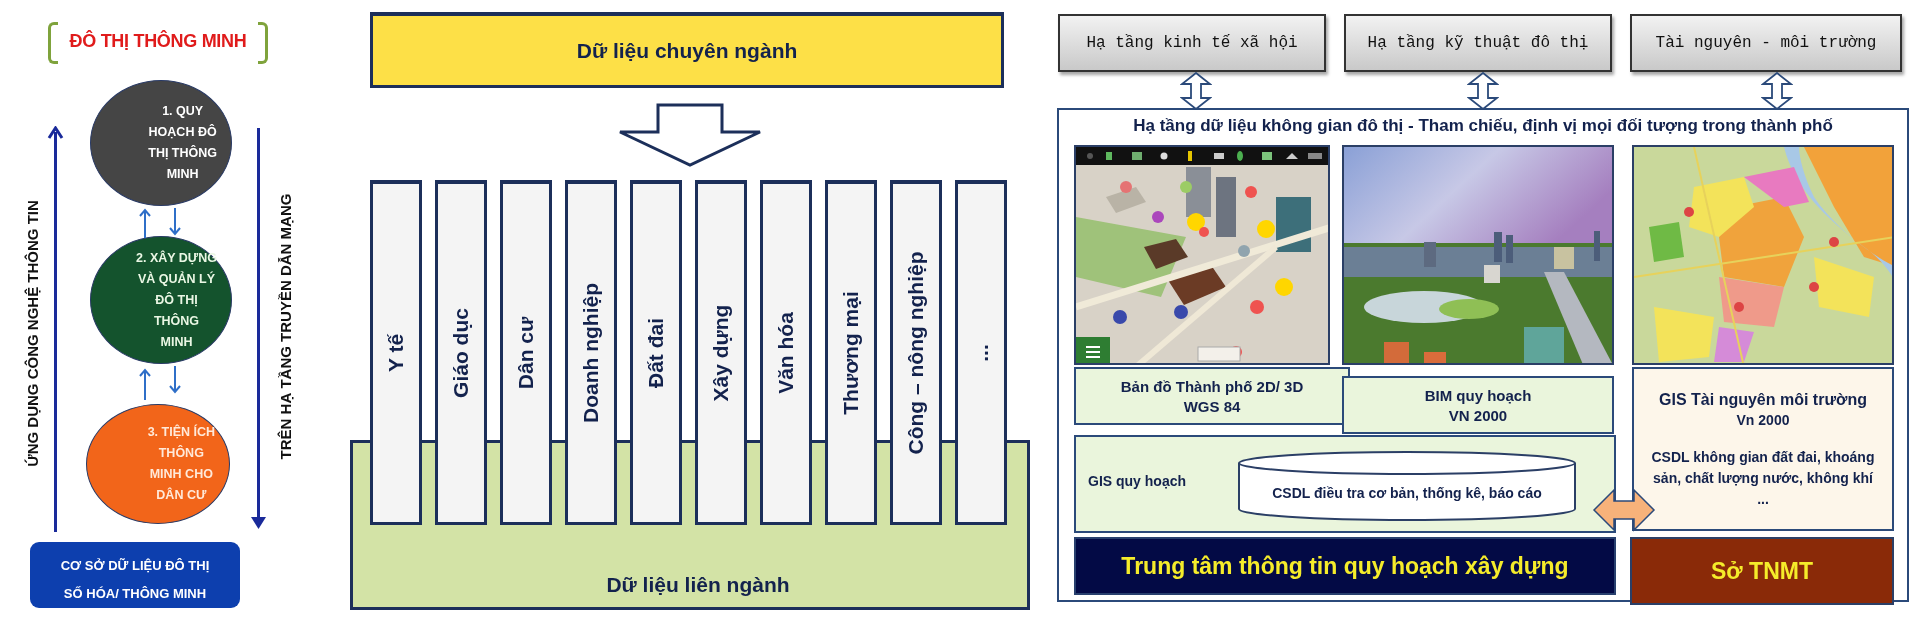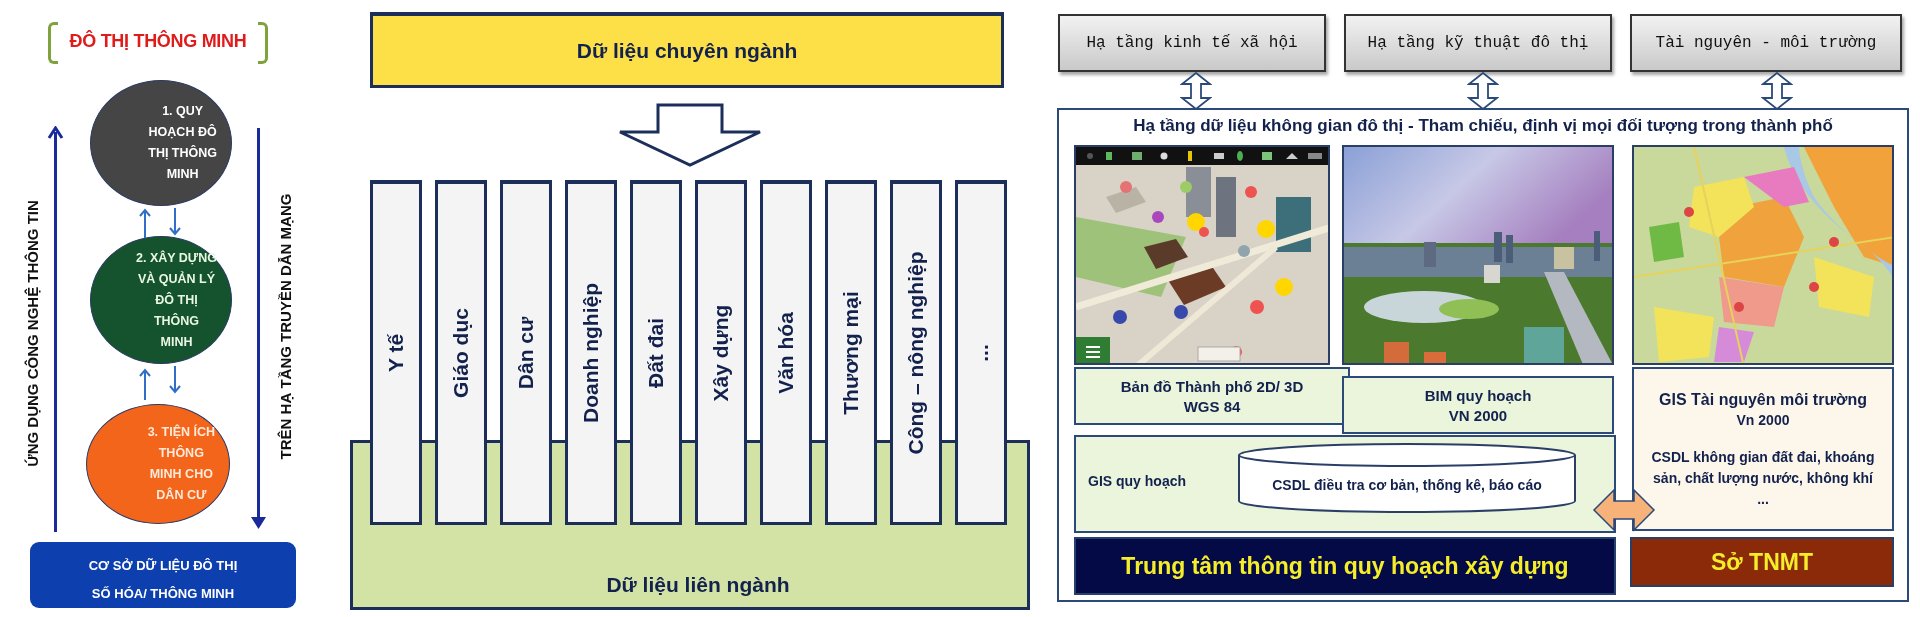--- a/index.html
+++ b/index.html
@@ -15,45 +15,45 @@
   .title-text { position: absolute; left: 0; right: 0; top: 9px; text-align: center; color: #e01b1b; font-weight: bold; font-size: 18px; letter-spacing: -0.3px; }
 
   .circle { position: absolute; border-radius: 50%; display: flex; align-items: center; justify-content: flex-end; text-align: center; color: #fff; font-weight: bold; font-size: 12.5px; line-height: 21px; padding: 0 14px; border: 1.5px solid #2a3b66; }
   .c1 { left: 90px; top: 80px; width: 142px; height: 126px; background: #454545; }
   .c2 { left: 90px; top: 236px; width: 142px; height: 128px; background: #14532d; color: #eaf7e4; }
   .c3 { left: 86px; top: 404px; width: 144px; height: 120px; background: #f2651a; color: #ffe9d9; }
 
   .vline { position: absolute; width: 3px; background: #1a2a9a; }
   .vtext { position: absolute; font-weight: bold; font-size: 15px; color: #111; white-space: nowrap; transform-origin: center center; }
 
-  .db-box { position: absolute; left: 30px; top: 542px; width: 266px; height: 66px; background: #0d3fae; border-radius: 9px; color: #fff; font-weight: bold; font-size: 13px; text-align: center; padding-top: 10px; line-height: 28px; }
+  .db-box { position: absolute; left: 30px; top: 542px; width: 210px; height: 66px; background: #0d3fae; border-radius: 9px; color: #fff; font-weight: bold; font-size: 13px; text-align: center; padding-top: 10px; line-height: 28px; }
 
   
   .spec-box { position: absolute; left: 370px; top: 12px; width: 634px; height: 76px; border: 3px solid #1c2f5a; border-top-width: 4px; background: #fde047; display: flex; align-items: center; justify-content: center; font-weight: bold; font-size: 21px; color: #13224d; }
   .base-box { position: absolute; left: 350px; top: 440px; width: 680px; height: 170px; background: #d3e3a6; border: 3px solid #1c2f5a; }
   .base-label { position: absolute; left: 16px; right: 0; bottom: 10px; text-align: center; font-weight: bold; font-size: 21px; color: #13224d; }
   .col { position: absolute; top: 180px; width: 52px; height: 345px; background: #f4f4f4; border: 3px solid #1c2f5a; border-top-width: 4px; overflow: visible; }
   .col-text { position: absolute; left: 50%; top: 50%; white-space: nowrap; transform: translate(-50%, -50%) rotate(-90deg); font-size: 21px; font-weight: bold; color: #13224d; }
 
   
   .top-box { position: absolute; top: 14px; height: 58px; background: linear-gradient(#f2f2f2, #c9c9c9); border: 2px solid #333; box-shadow: 2px 3px 3px rgba(0,0,0,0.35); display: flex; align-items: center; justify-content: center; font-family: "Liberation Mono", "DejaVu Sans Mono", monospace; font-size: 16px; color: #111; }
 
   .outer-box { position: absolute; left: 1057px; top: 108px; width: 852px; height: 494px; border: 2px solid #2b4a7a; background: #fff; }
   .outer-title { position: absolute; left: 1057px; width: 852px; top: 116px; text-align: center; font-size: 17px; color: #13224d; font-weight: bold; }
 
   .img-card { position: absolute; border: 2px solid #2b3f66; overflow: hidden; }
   .caption-box { position: absolute; border: 2px solid #2b4a7a; background: #eaf5dc; text-align: center; font-weight: bold; color: #13224d; font-size: 15px; line-height: 20px; }
 
   .gis-box { position: absolute; left: 1074px; top: 435px; width: 542px; height: 98px; background: #eaf5dc; border: 2px solid #2b4a7a; }
   .gis-label { position: absolute; left: 12px; top: 36px; font-weight: bold; font-size: 14px; color: #13224d; }
-  .cyl { position: absolute; left: 160px; top: 4px; width: 342px; height: 74px; }
+  .cyl { position: absolute; left: 160px; top: 12px; width: 342px; height: 74px; }
   .cyl-text { position: absolute; left: 0; right: 0; top: 36px; text-align: center; font-size: 14px; color: #13224d; font-weight: bold; }
 
   .center-bar { position: absolute; left: 1074px; top: 537px; width: 542px; height: 58px; background: #030a45; border: 2px solid #28406e; color: #f5ec2a; font-weight: bold; font-size: 23px; display: flex; align-items: center; justify-content: center; }
-  .sotnmt-bar { position: absolute; left: 1630px; top: 537px; width: 264px; height: 50px; background: #8a2a08; border: 2px solid #2b3f66; color: #f5ec2a; font-weight: bold; font-size: 23px; display: flex; align-items: center; justify-content: center; }
+  .sotnmt-bar { position: absolute; left: 1630px; top: 537px; width: 264px; height: 68px; background: #8a2a08; border: 2px solid #2b3f66; color: #f5ec2a; font-weight: bold; font-size: 23px; display: flex; align-items: center; justify-content: center; }
 
   .gis-tnmt-box { position: absolute; left: 1632px; top: 367px; width: 262px; height: 164px; background: #fdf6ea; border: 2px solid #2b4a7a; text-align: center; color: #13224d; font-weight: bold; }
   .gis-tnmt-title { font-size: 16px; margin-top: 20px; line-height: 21px; }
   .gis-tnmt-body { font-size: 14px; margin-top: 16px; line-height: 21px; }
 </style>
 </head>
 <body>
 
 <div>
   <div class="title-bracket">

